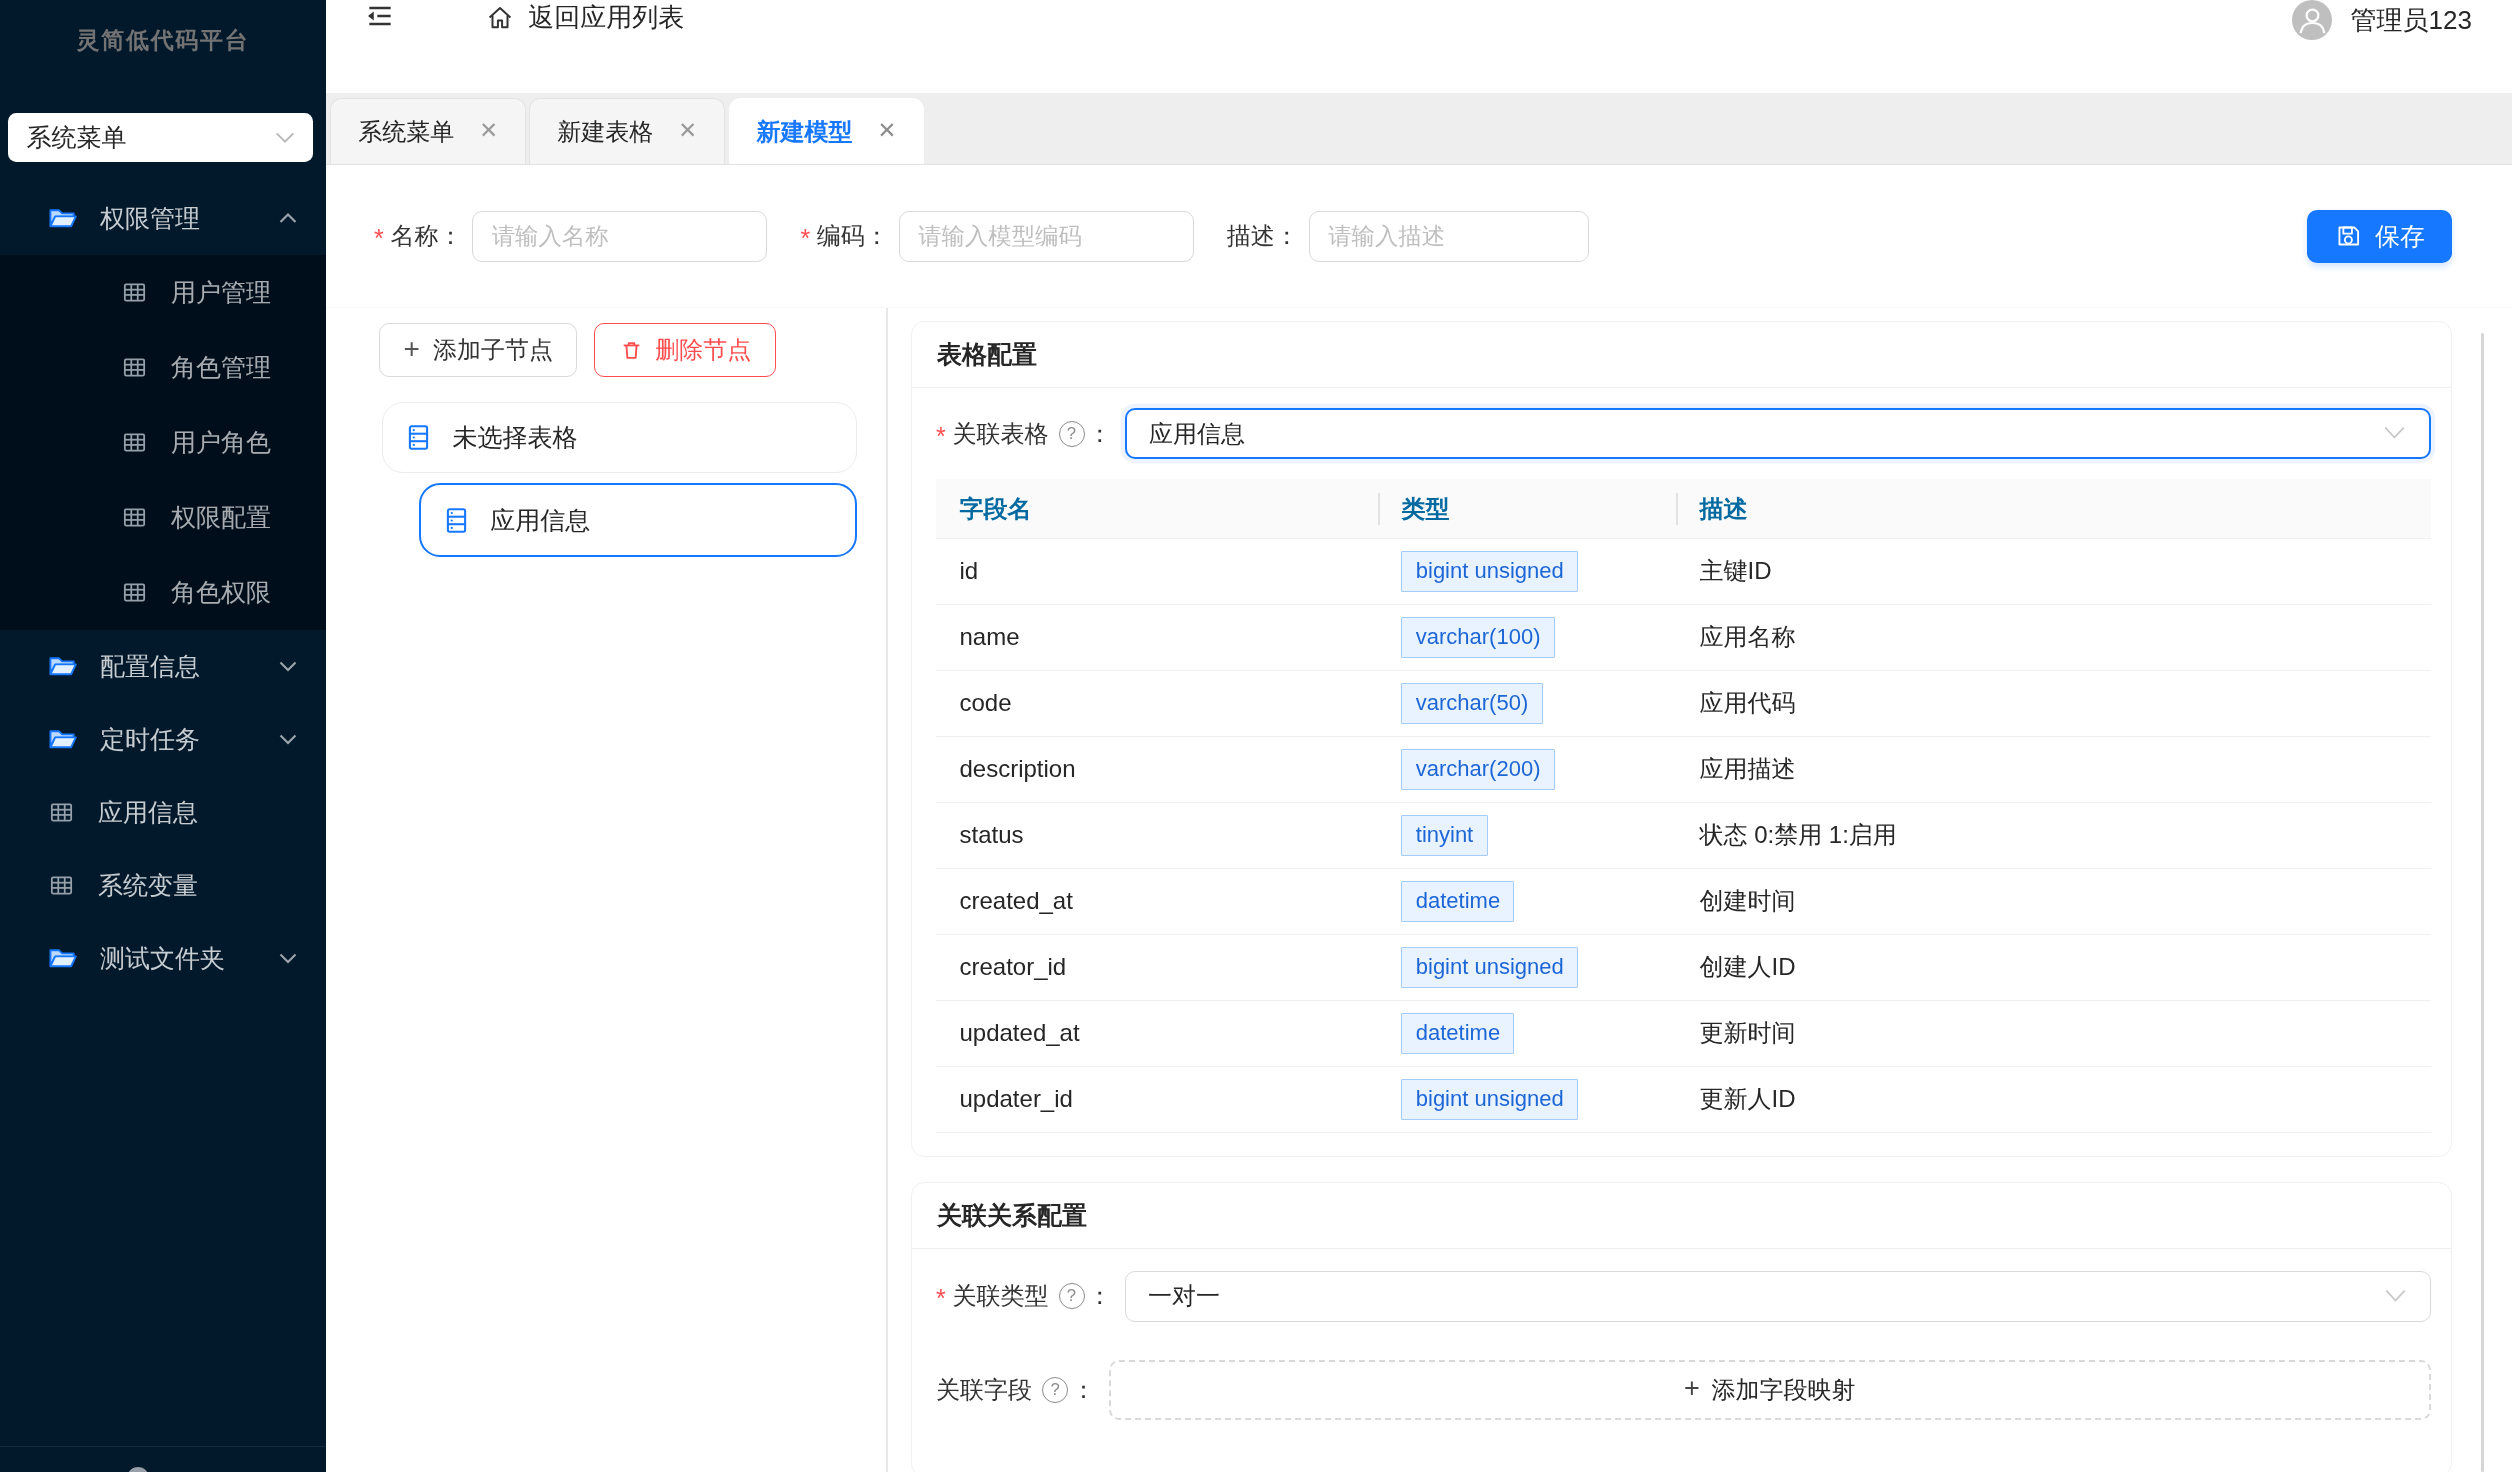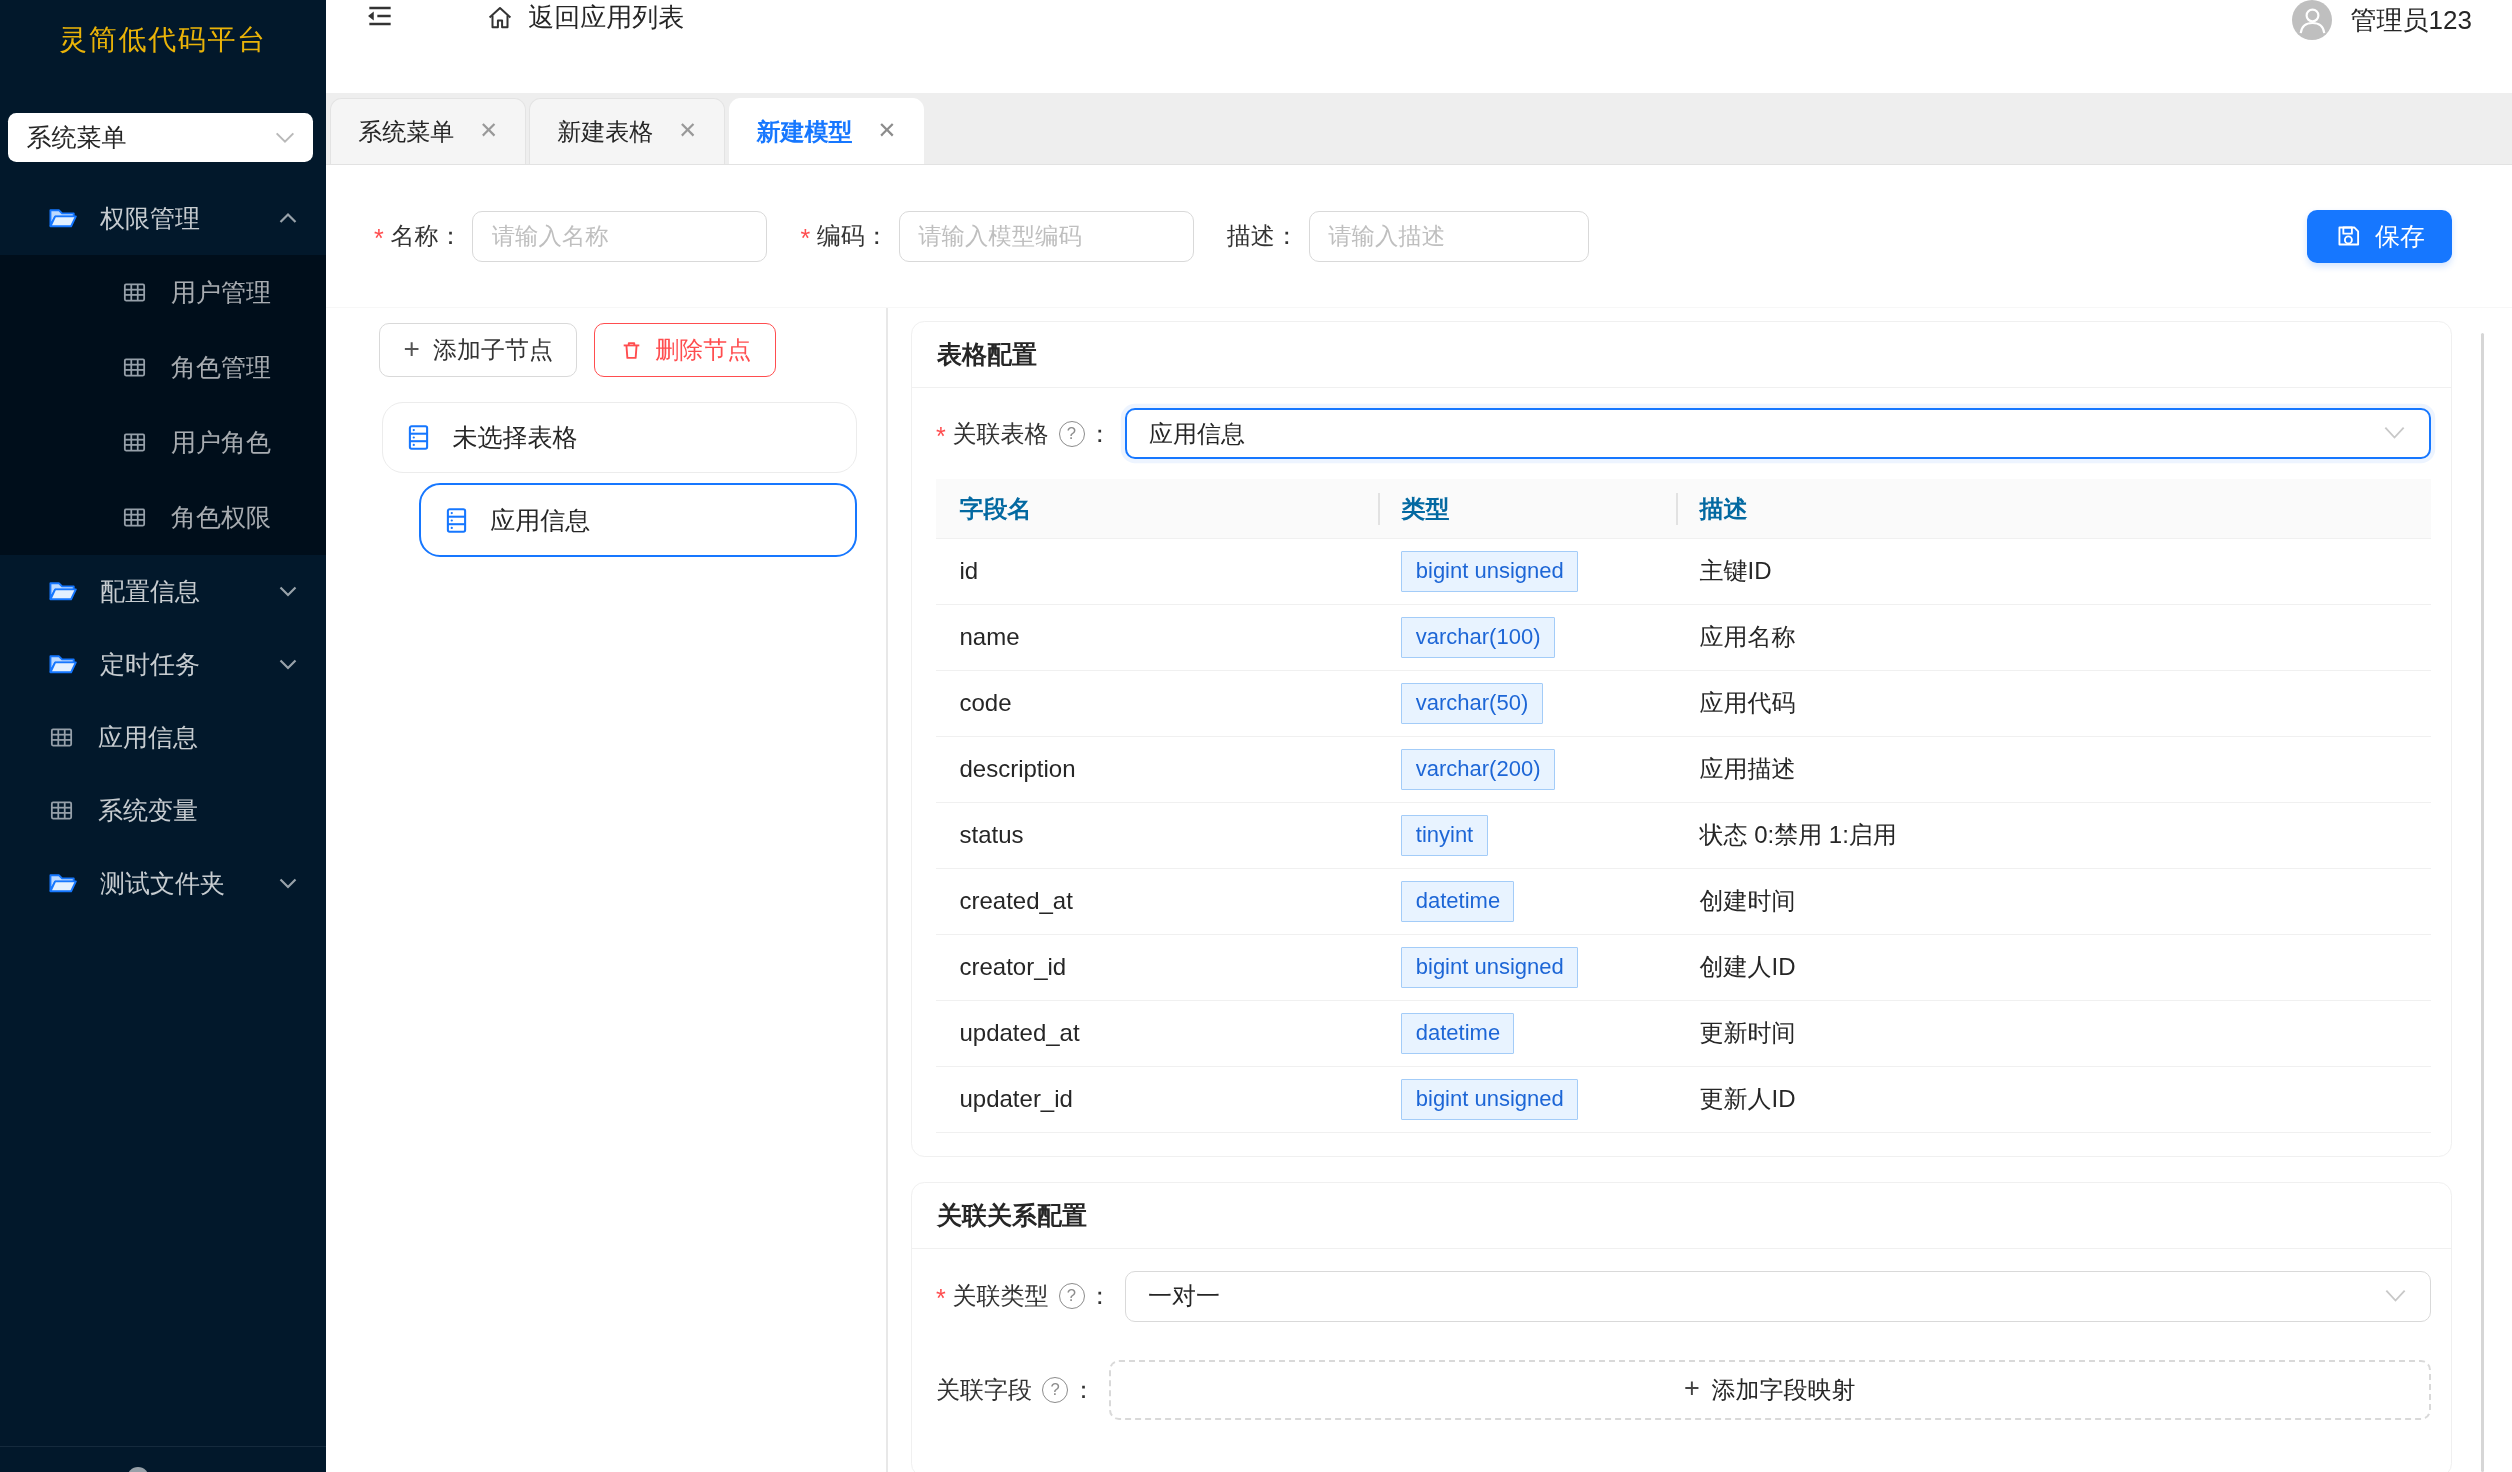--- a/index.html
+++ b/index.html
@@ -2,21 +2,21 @@
 <html style="font-size:13.3px"><head>
 <meta charset="utf-8">
 <style>
   html,body{margin:0;padding:0;width:2512px;height:1473px;overflow:hidden;
     font-family:"Liberation Sans",sans-serif;background:#fff;color:#262626;}
   *{box-sizing:border-box;}
   svg{display:block;}
 
   
   .sidebar{position:absolute;left:0;top:0;width:326px;height:1473px;background:#02182b;display:flex;flex-direction:column;}
-  .sidebar-title{height:80px;display:flex;align-items:center;justify-content:center;color:#eab308;font-size:28px;font-weight:normal;letter-spacing:1.7px;flex:none;}
+  .sidebar-title{height:80px;display:flex;align-items:center;justify-content:center;color:#737373;font-size:23px;font-weight:bold;letter-spacing:1.7px;flex:none;}
   .sidebar-select{margin:33px 13.3px 0 8.3px;height:49px;background:#fff;border-radius:8.3px;display:flex;align-items:center;justify-content:space-between;padding:0 16.7px 0 18.3px;font-size:25px;color:#262626;cursor:pointer;flex:none;}
   .menu{margin-top:20px;flex:1;overflow:hidden;}
   .menu-row{height:73px;display:flex;align-items:center;padding:0 28px 0 47px;font-size:25px;color:rgba(255,255,255,.78);cursor:pointer;}
   .menu-row .mlabel{margin-left:22px;flex:1;}
   .submenu{background:#000e1b;}
   .menu-sub{height:75px;display:flex;align-items:center;padding-left:120px;font-size:25px;color:rgba(255,255,255,.66);cursor:pointer;}
   .menu-sub .mlabel{margin-left:22px;}
   .icon-muted{color:#96a0aa;}
   .sidebar-footer{height:27.5px;border-top:1.7px solid #152a3d;position:relative;flex:none;}
   .footer-avatar{position:absolute;left:127px;top:20px;width:22px;height:22px;border-radius:50%;background:#97a0a8;}
@@ -148,20 +148,32 @@
         <span class="icon-muted">
           <svg width="29" height="29" viewBox="0 0 36 36" fill="none" stroke="currentColor" stroke-width="2.2">
               <rect x="6" y="8" width="24" height="20" rx="1.5"></rect>
               <line x1="6" y1="14.5" x2="30" y2="14.5"></line>
               <line x1="6" y1="21" x2="30" y2="21"></line>
               <line x1="14" y1="8" x2="14" y2="28"></line>
               <line x1="22" y1="8" x2="22" y2="28"></line>
             </svg>
         </span>
         <span class="mlabel">用户角色</span>
+      </div>
+      <div class="menu-sub">
+        <span class="icon-muted">
+          <svg width="29" height="29" viewBox="0 0 36 36" fill="none" stroke="currentColor" stroke-width="2.2">
+              <rect x="6" y="8" width="24" height="20" rx="1.5"></rect>
+              <line x1="6" y1="14.5" x2="30" y2="14.5"></line>
+              <line x1="6" y1="21" x2="30" y2="21"></line>
+              <line x1="14" y1="8" x2="14" y2="28"></line>
+              <line x1="22" y1="8" x2="22" y2="28"></line>
+            </svg>
+        </span>
+        <span class="mlabel">权限配置</span>
       </div>
       <div class="menu-sub">
         <span class="icon-muted">
           <svg width="29" height="29" viewBox="0 0 36 36" fill="none" stroke="currentColor" stroke-width="2.2">
               <rect x="6" y="8" width="24" height="20" rx="1.5"></rect>
               <line x1="6" y1="14.5" x2="30" y2="14.5"></line>
               <line x1="6" y1="21" x2="30" y2="21"></line>
               <line x1="14" y1="8" x2="14" y2="28"></line>
               <line x1="22" y1="8" x2="22" y2="28"></line>
             </svg>

